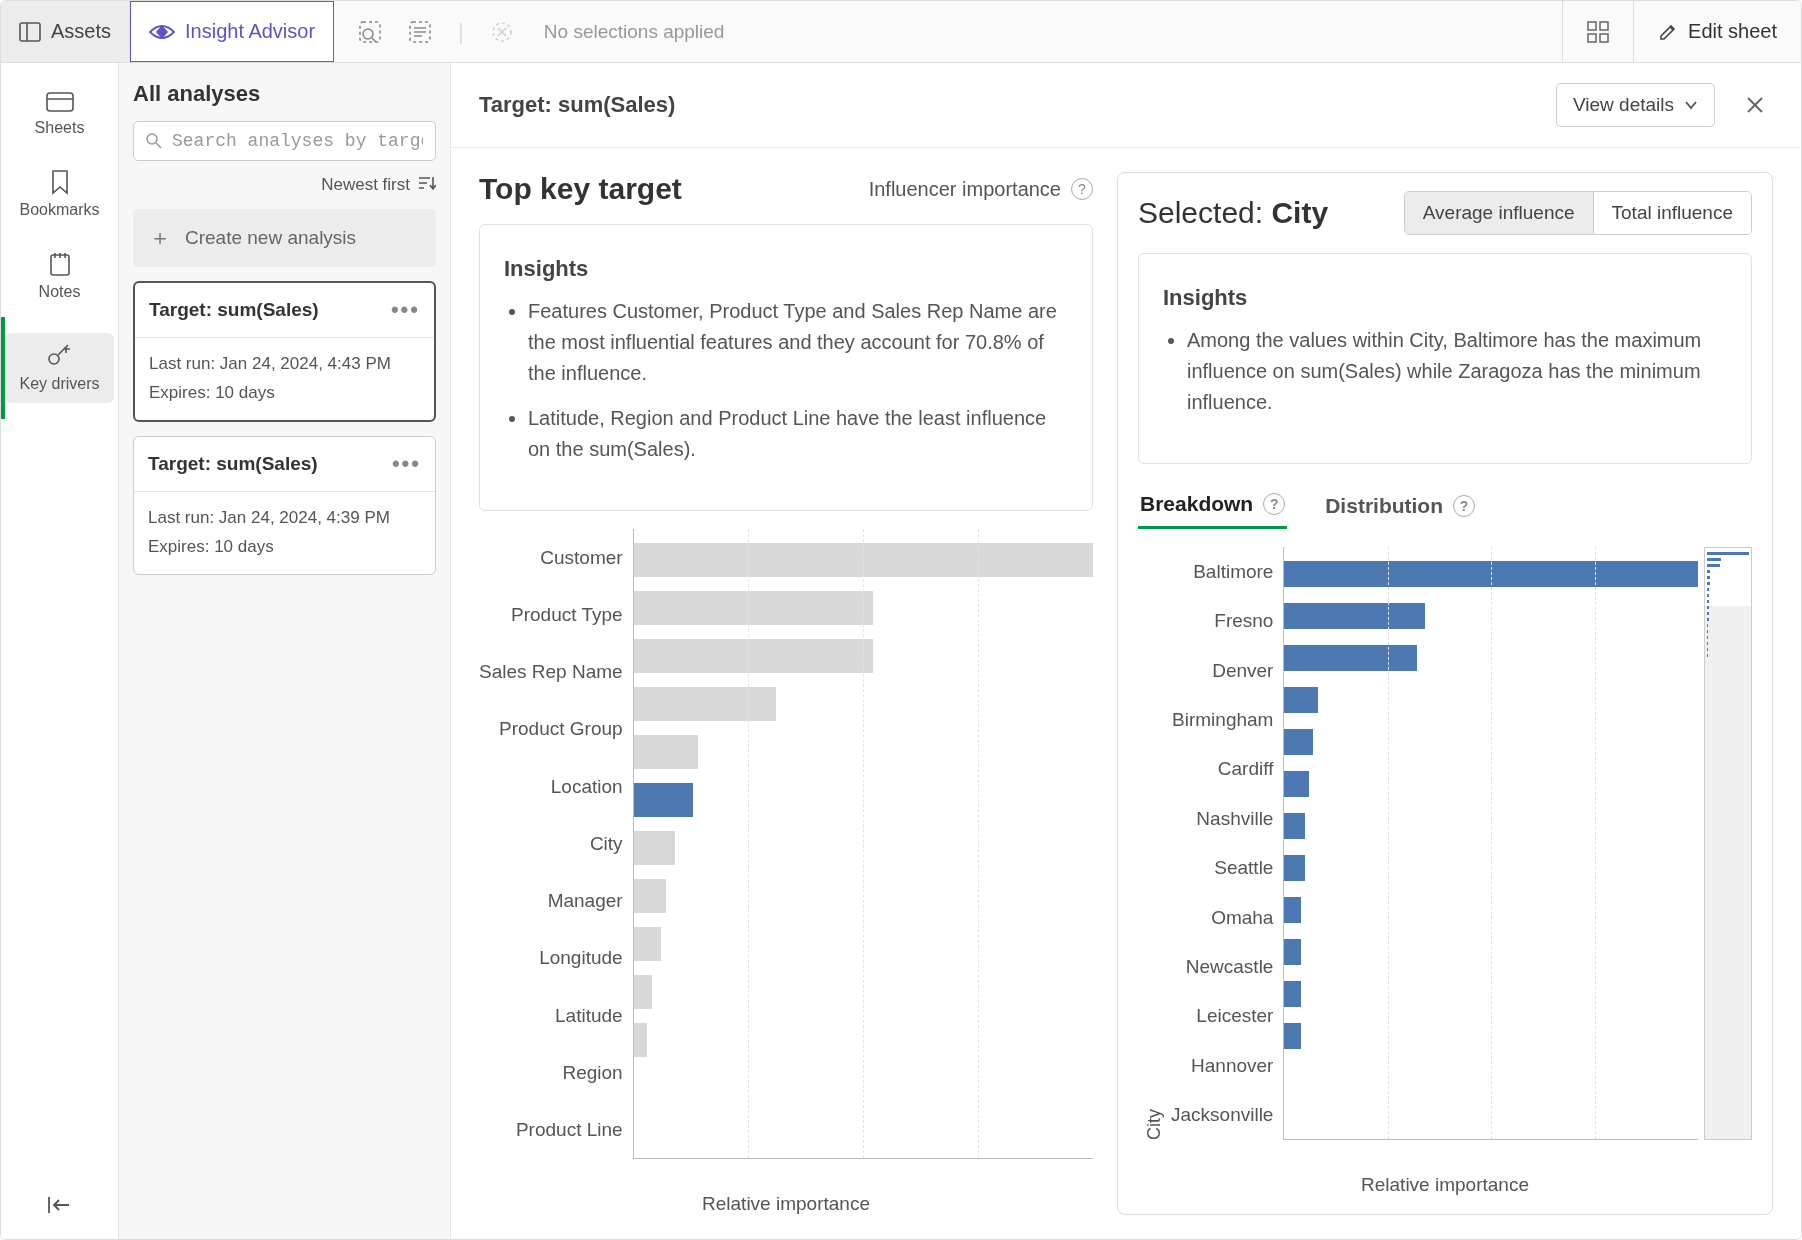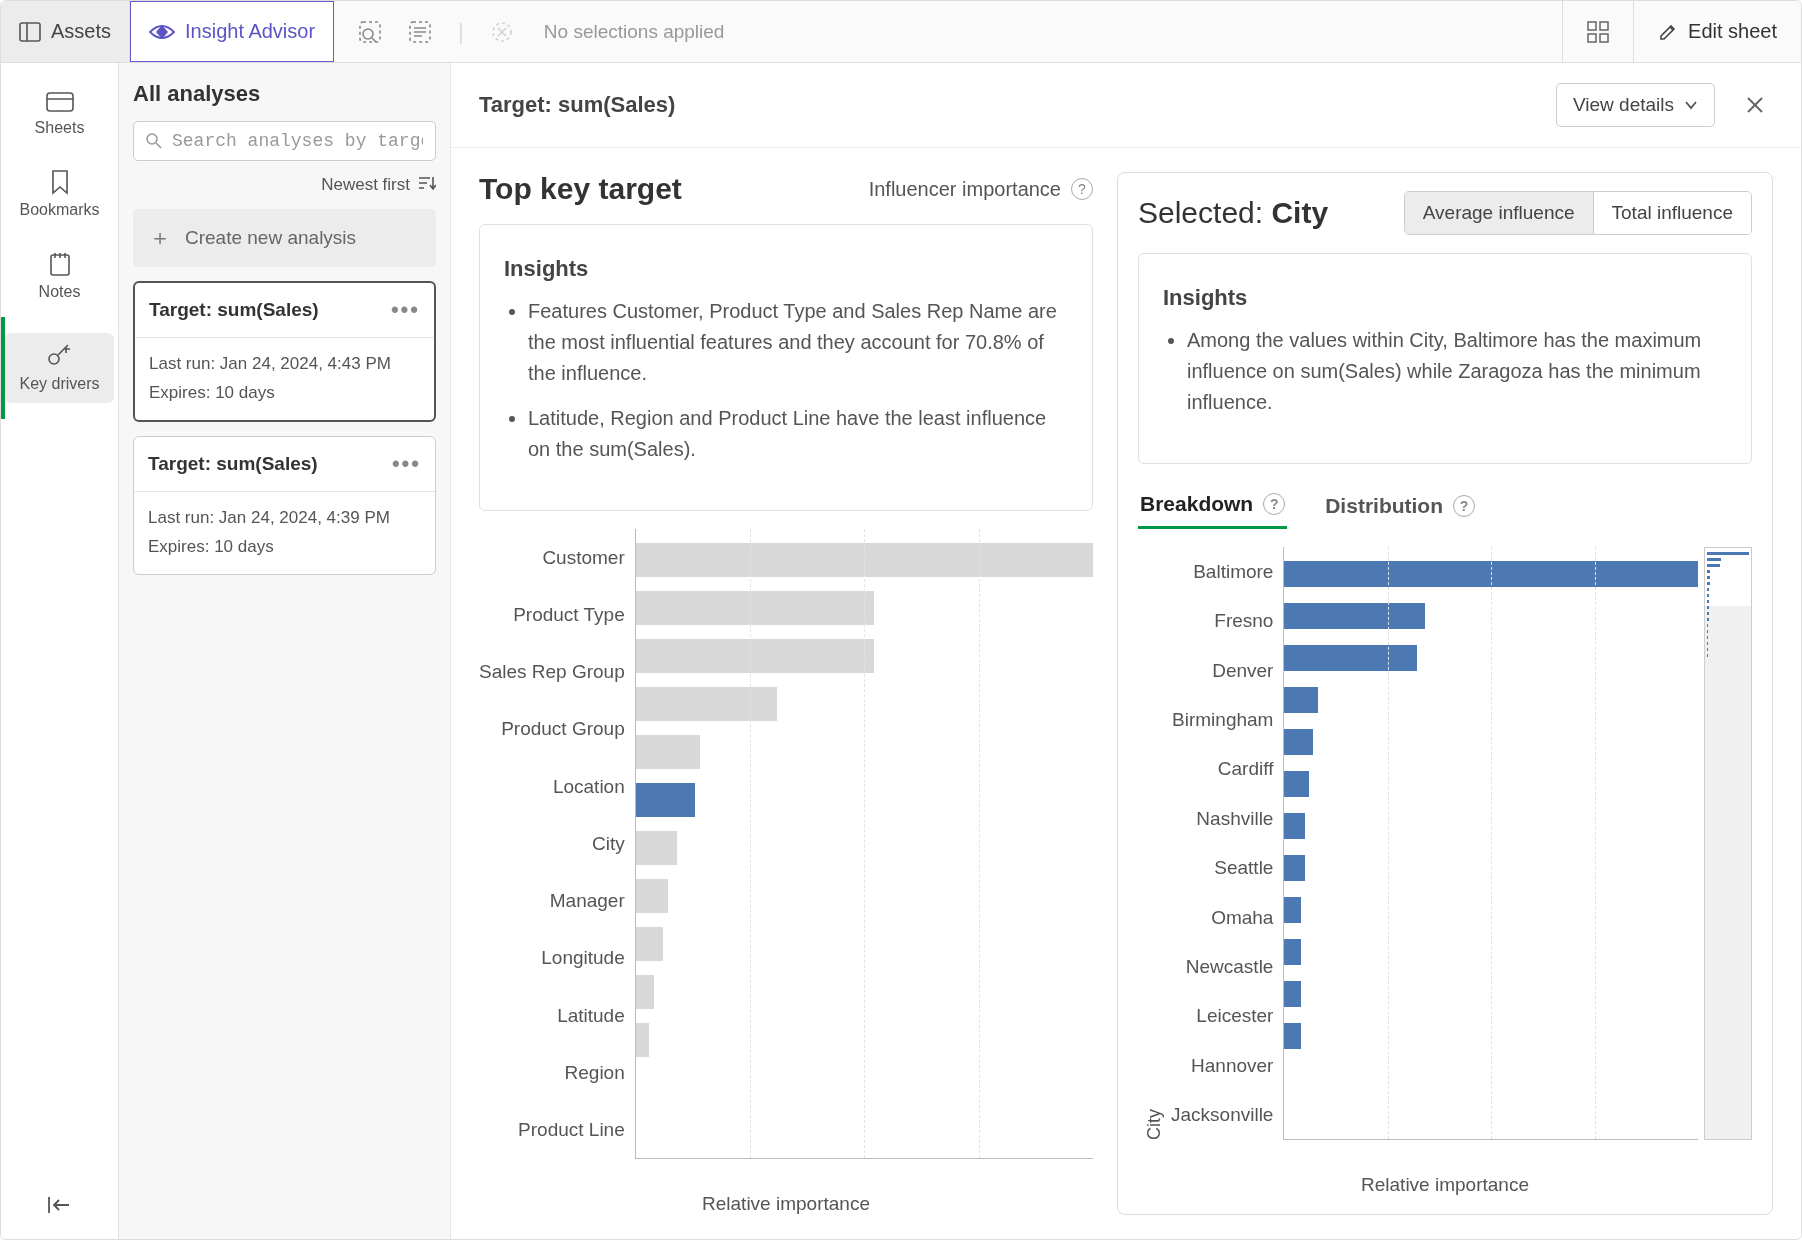--- a/index.html
+++ b/index.html
@@ -314,21 +314,21 @@
               <li>Features Customer, Product Type and Sales Rep Name are the most influential features and they account for 70.8% of the influence.</li>
               <li>Latitude, Region and Product Line have the least influence on the sum(Sales).</li>
             </ul>
           </div>
 
           <div class="chart-area">
             <div class="chart">
               <div class="ylabels" id="left-ylabels">
                   <div>Customer</div>
                   <div>Product Type</div>
-                  <div>Sales Rep Group</div>
+                  <div>Sales Rep Name</div>
                   <div>Product Group</div>
                   <div>Location</div>
                   <div>City</div>
                   <div>Manager</div>
                   <div>Longitude</div>
                   <div>Latitude</div>
                   <div>Region</div>
                   <div>Product Line</div>
                 </div>
               <div class="bars-wrap">

